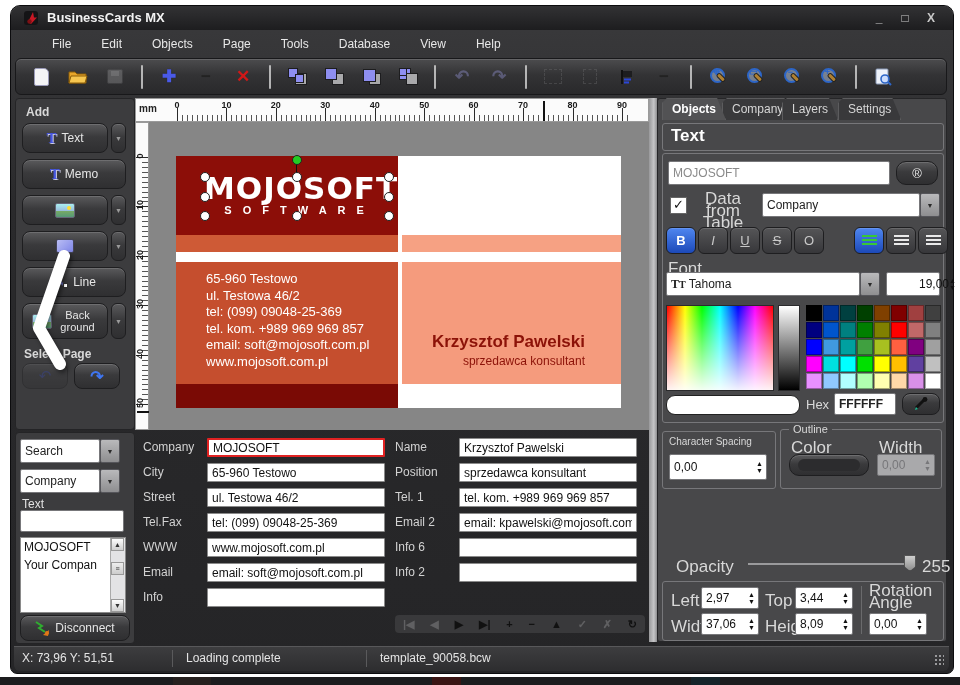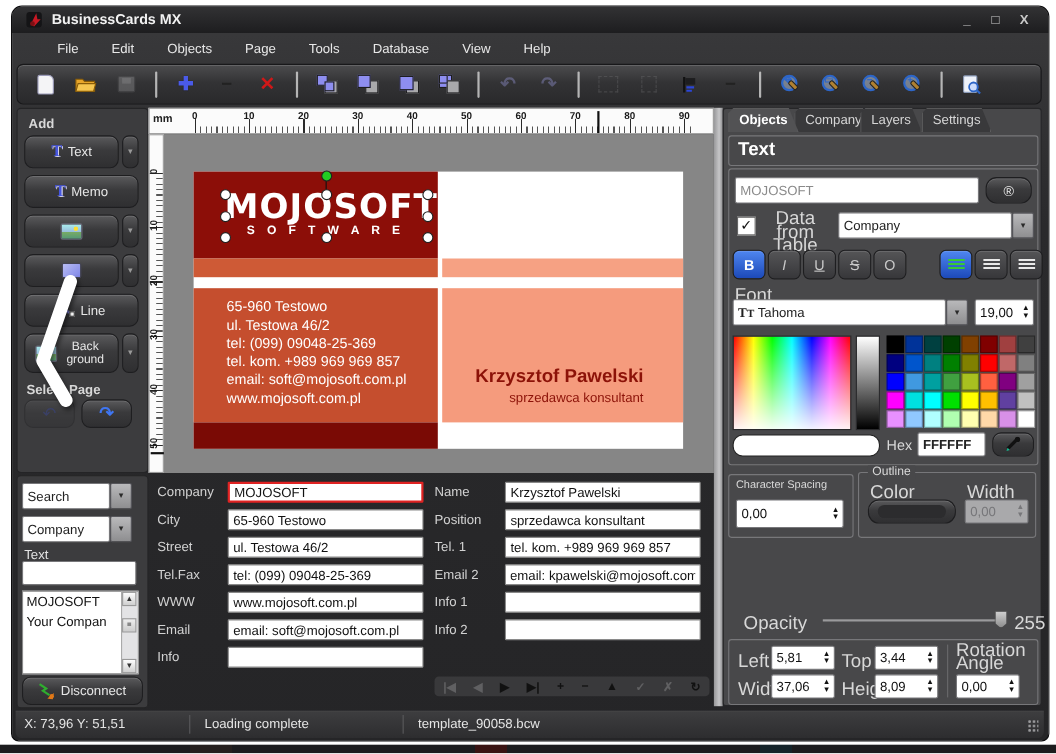--- a/index.html
+++ b/index.html
@@ -395,21 +395,21 @@
         </span>
       <span class="fmtbtn" style="left:260px;top:128px;">
           <span class="lines"></span>
         </span>
 
       <span class="rlabel abs" style="left:10px;top:160px;">Font</span>
       <div class="abs" style="left:8px;top:173px;width:214px;height:24px;display:flex;">
         <span class="input" style="flex:1;height:24px;line-height:20px;"><b style="font-family:'Liberation Serif',serif;">T</b><span style="font-size:10px;font-family:'Liberation Serif',serif;font-weight:bold;">T</span> <span>Tahoma</span></span>
         <span class="ddbtn" style="width:20px;height:24px;">▼</span>
       </div>
-      <div class="spin abs" style="left:228px;top:173px;width:54px;height:24px;">
+      <div class="spin abs" style="left:228px;top:173px;width:54px;height:24px;padding-left:28px;">
         <span class="val">19,00</span>
         <span class="arrs">▲<br>▼</span>
       </div>
 
       <div class="rainbow abs" style="left:8px;top:206px;width:106px;height:84px;"></div>
       <div class="grayscale abs" style="left:120px;top:206px;width:20px;height:84px;"></div>
       <div class="palette abs" style="left:148px;top:206px;">
           <div class="sw" style="background: rgb(0, 0, 0);"></div>
           <div class="sw" style="background: rgb(0, 51, 153);"></div>
           <div class="sw" style="background: rgb(0, 64, 64);"></div>
@@ -483,21 +483,21 @@
       </div>
 
       <span class="rlabel abs" style="left:8px;top:458px;margin-left:10px;">Opacity</span>
       <span class="sliderline" style="left:90px;top:464px;width:166px;"></span>
       <span class="sliderhandle" style="left:246px;top:456px;"></span>
       <span class="rlabel abs" style="left:264px;top:458px;">255</span>
 
       <div class="gbox" style="left:4px;top:482px;width:280px;height:58px;">
         <span class="rlabel abs" style="left:8px;top:9px;">Left</span>
         <div class="spin abs" style="left:38px;top:5px;width:58px;height:22px;">
-          <span class="val">5,81</span>
+          <span class="val">2,97</span>
             <span class="arrs">▲<br>▼</span>
         </div>
         <span class="rlabel abs" style="left:102px;top:9px;">Top</span>
         <div class="spin abs" style="left:132px;top:5px;width:58px;height:22px;">
           <span class="val">3,44</span>
             <span class="arrs">▲<br>▼</span>
         </div>
         <span class="abs" style="left:198px;top:4px;width:1px;height:48px;background:#6a6a6c;"></span>
         <span class="rlabel abs" style="left:206px;top:3px;width:70px;line-height:12px;">Rotation Angle</span>
         <span class="rlabel abs" style="left:8px;top:35px;">Width</span>
@@ -591,21 +591,21 @@
           </div>
           <div class="frow">
             <span class="flabel">Tel. 1</span>
             <input class="finput" value="tel. kom. +989 969 969 857" style="">
           </div>
           <div class="frow">
             <span class="flabel">Email 2</span>
             <input class="finput" value="email: kpawelski@mojosoft.com" style="">
           </div>
           <div class="frow">
-            <span class="flabel">Info 1</span>
+            <span class="flabel">Info 6</span>
             <input class="finput" style="">
           </div>
           <div class="frow">
             <span class="flabel">Info 2</span>
             <input class="finput" style="">
           </div>
         </div>
 
 
       <div class="abs" style="left:260px;top:183px;width:250px;height:18px;background:#39393b;border-radius:4px;display:flex;align-items:center;justify-content:space-around;">

